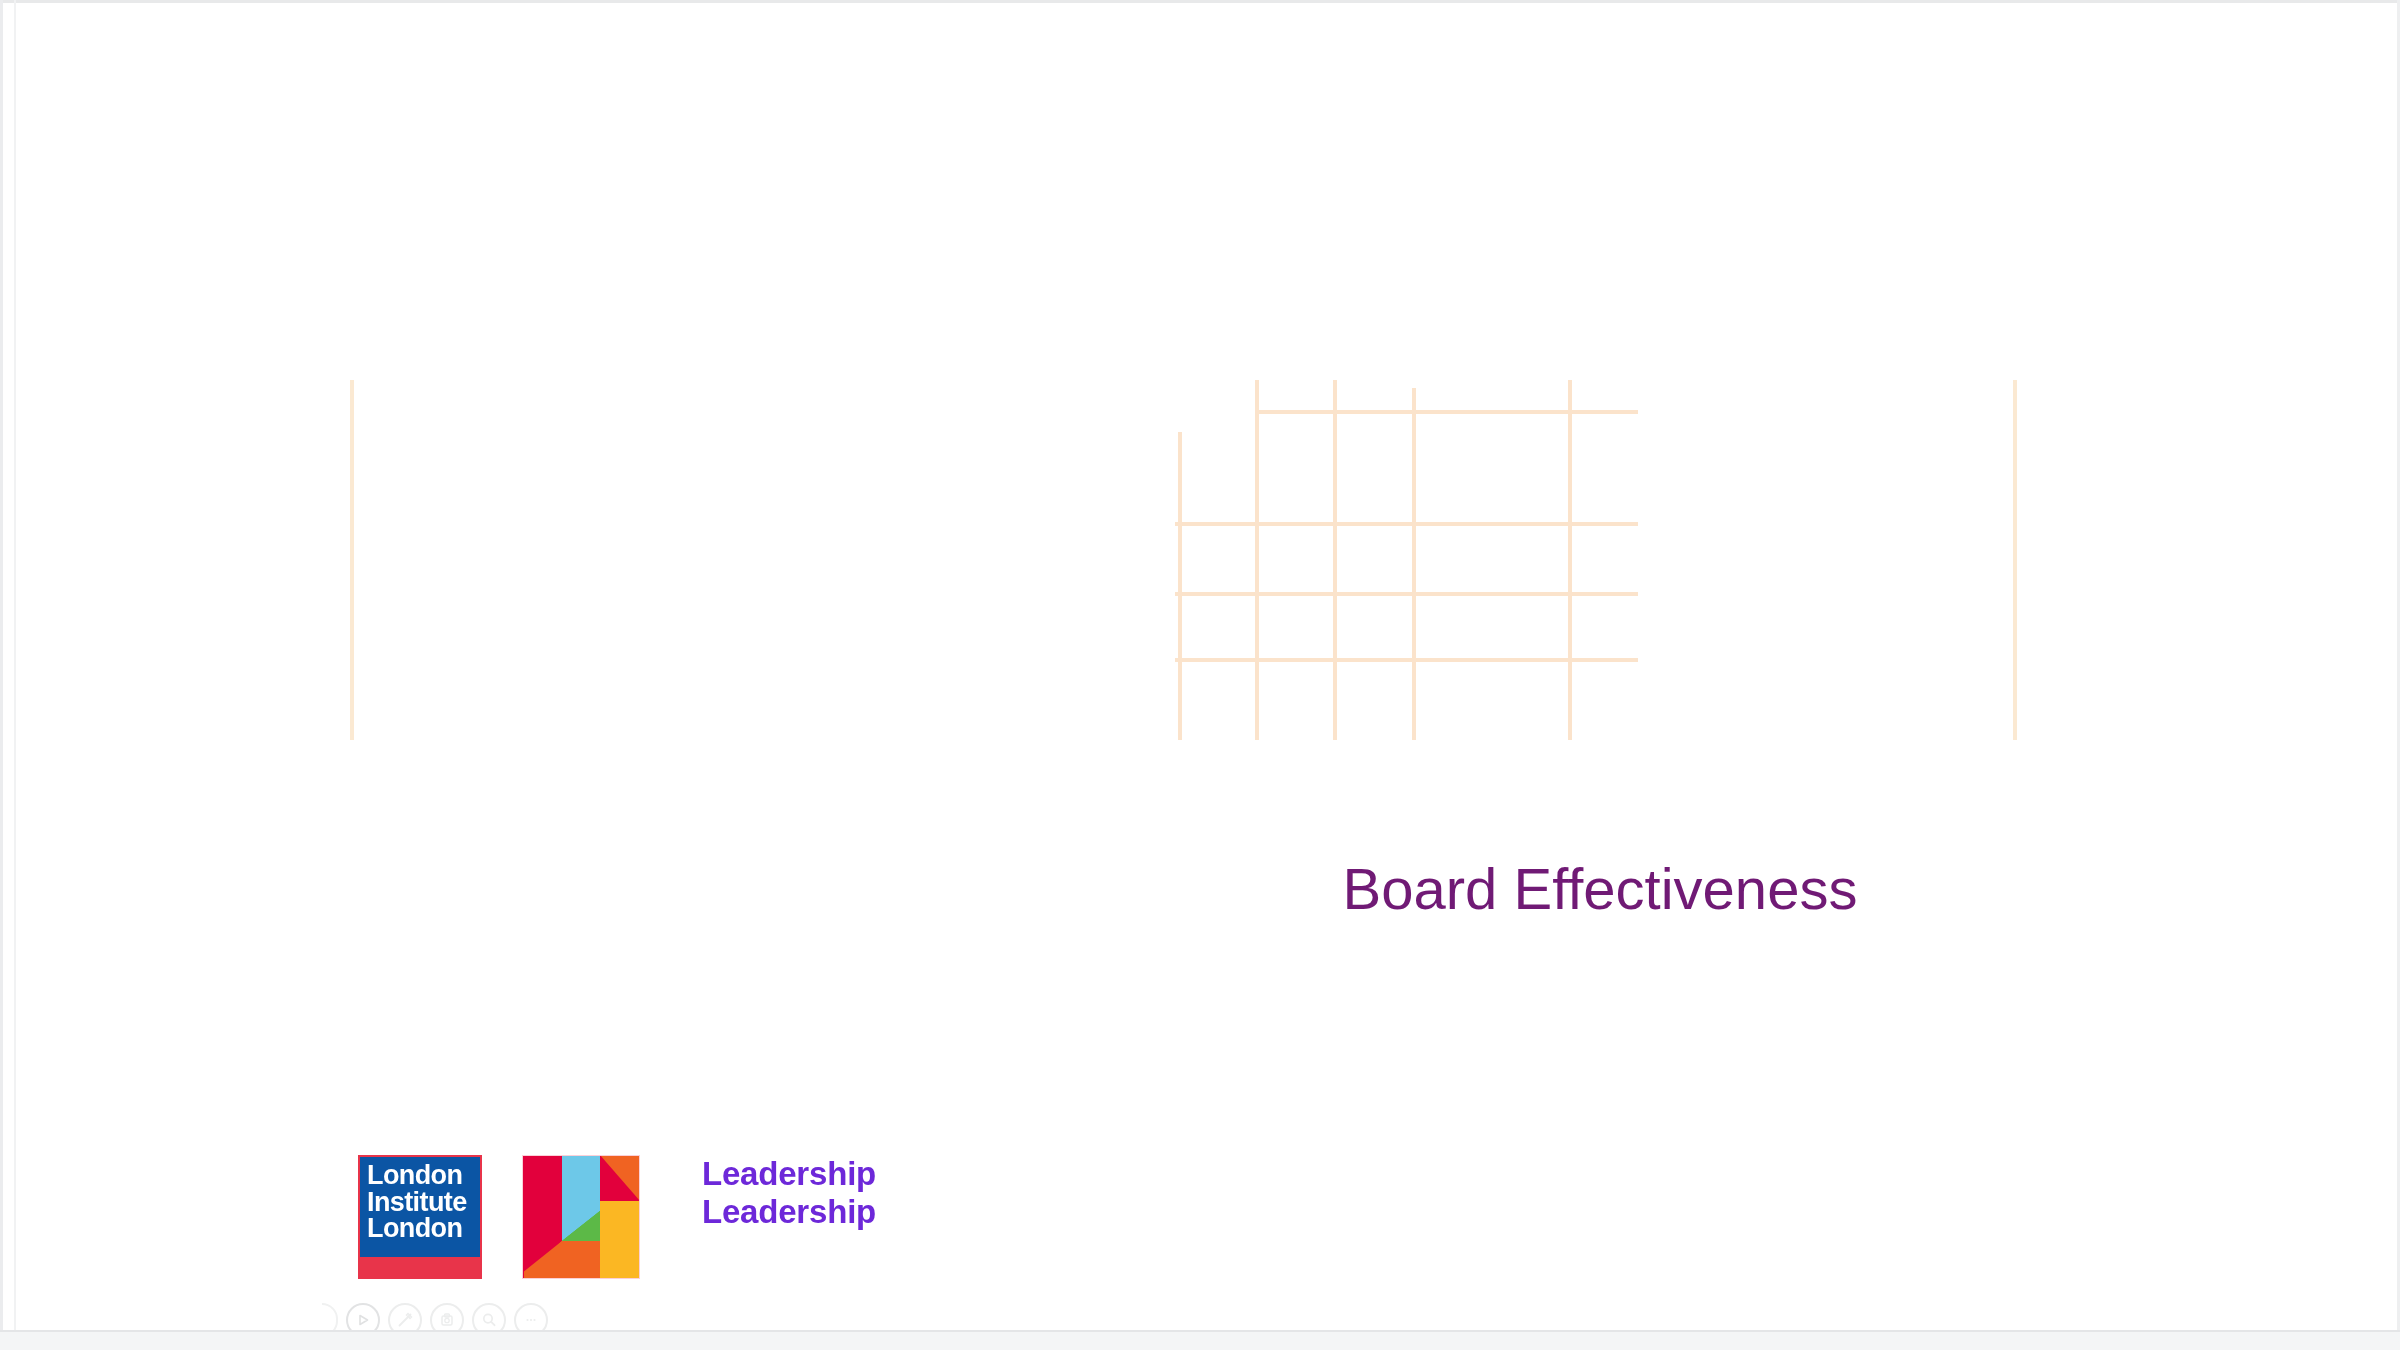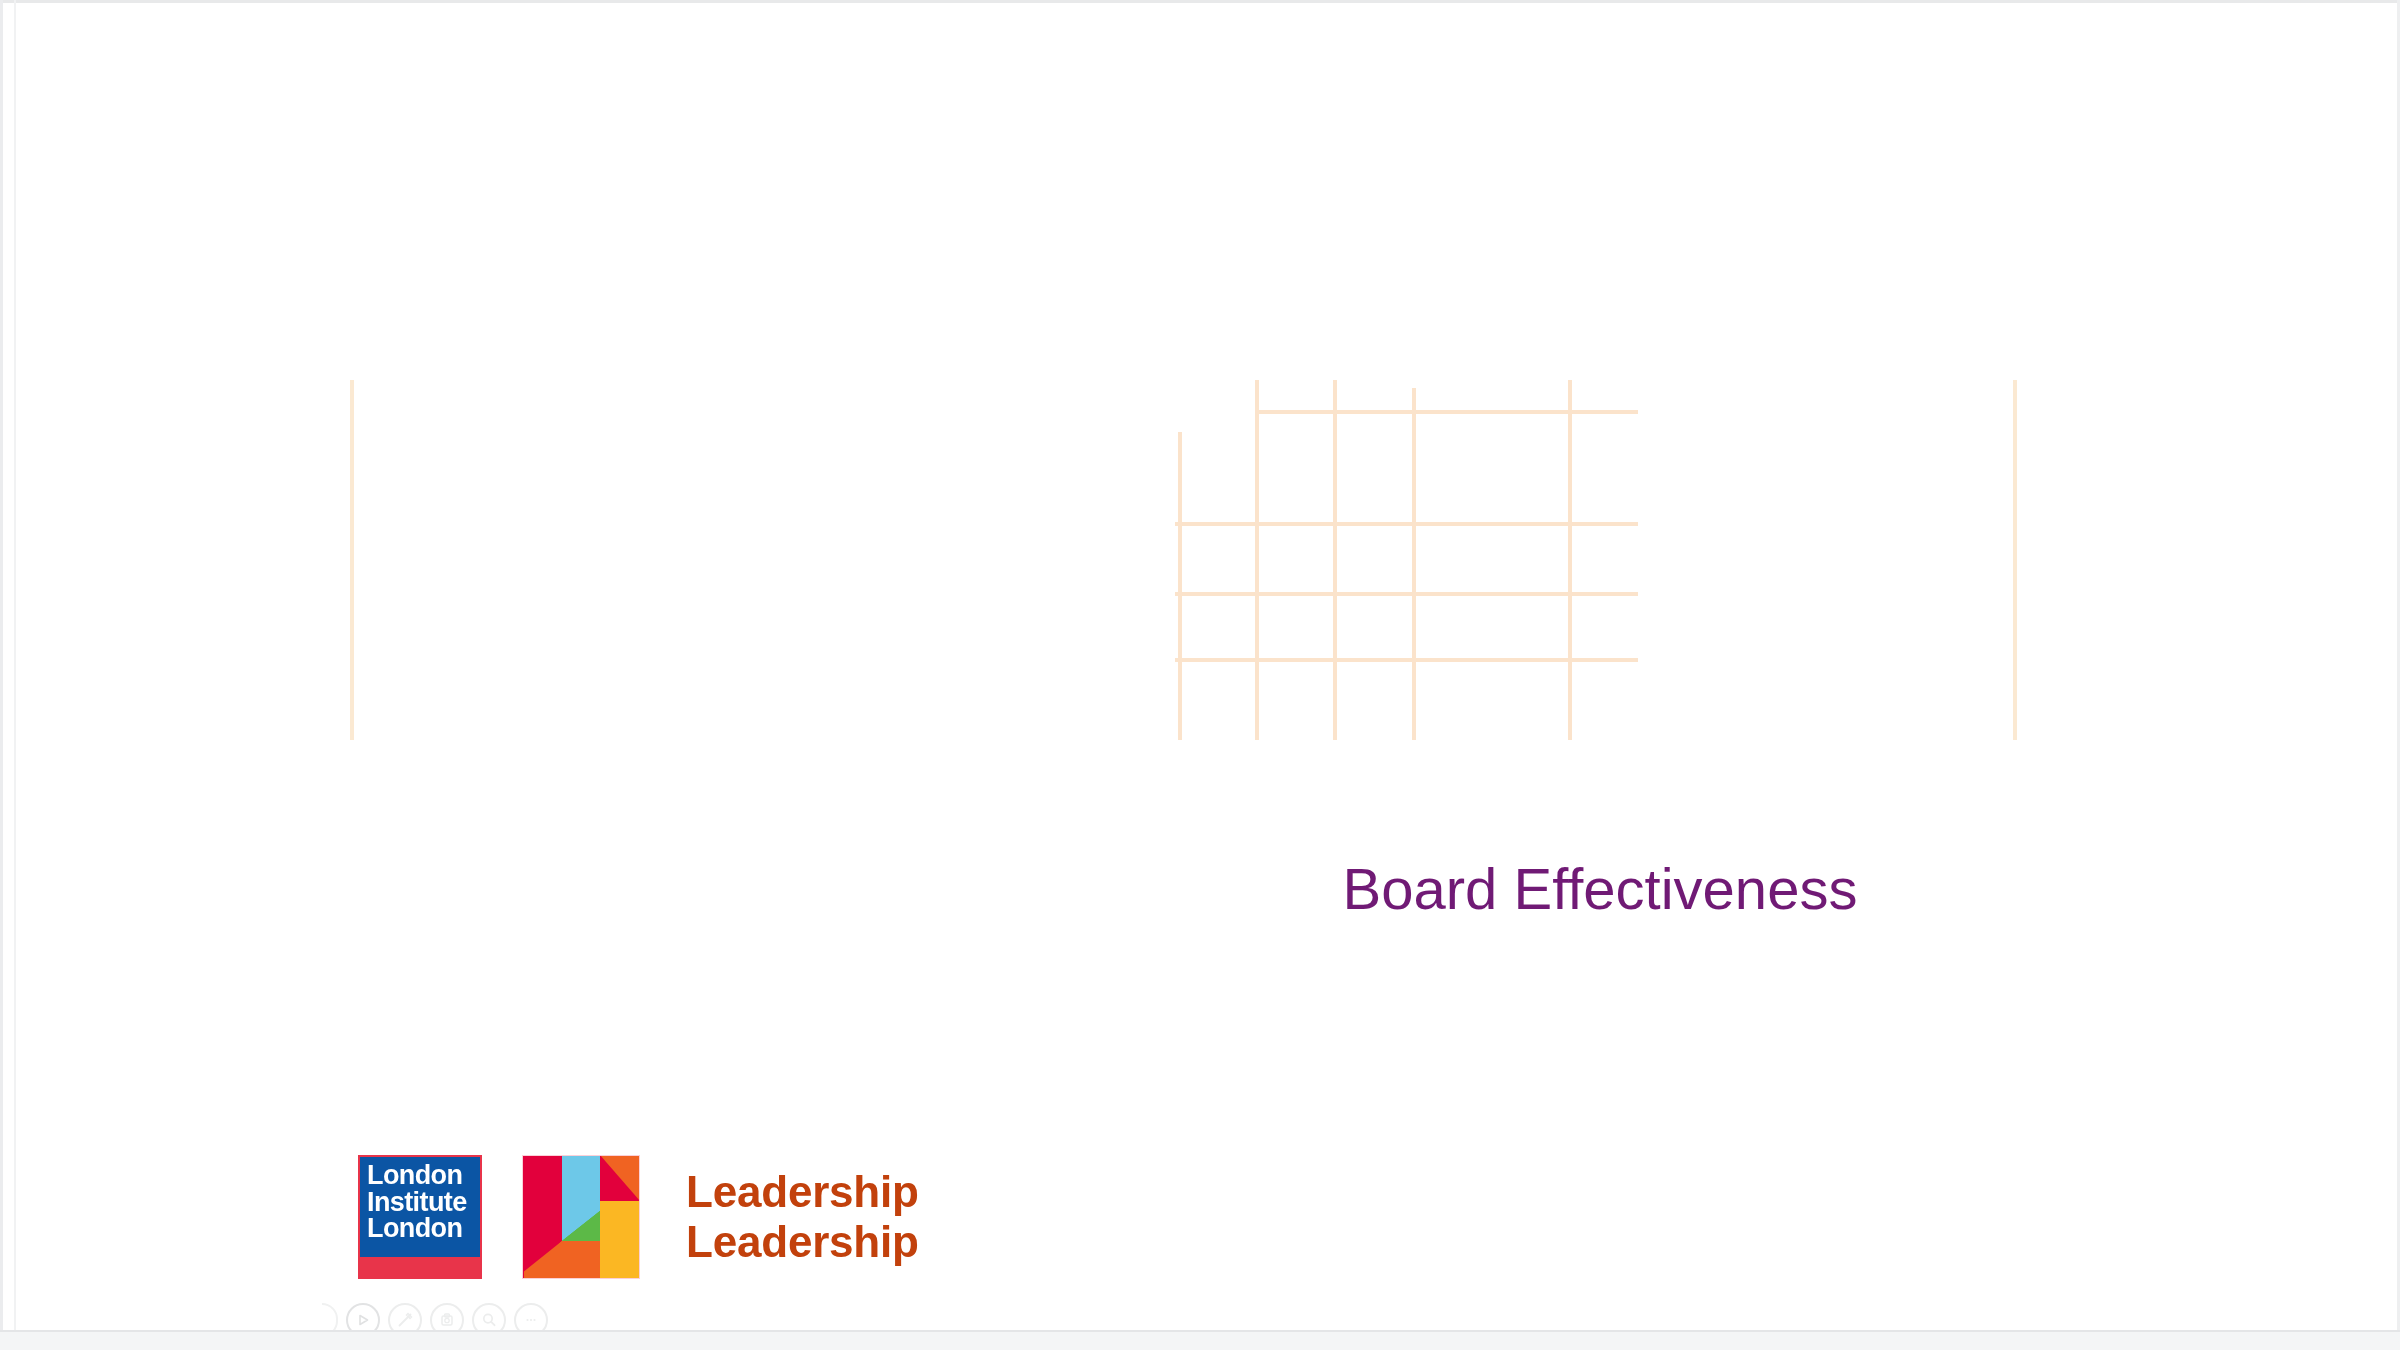--- a/index.html
+++ b/index.html
@@ -119,21 +119,21 @@
     vertical-align: super;
     line-height: 0;
   }
 
   
   .logo-row {
     position: absolute;
     left: 358px;
     top: 1155px;
     display: flex;
-    align-items: center;
+    align-items: flex-start;
     gap: 40px;
   }
 
   
   .lbs-mark {
     position: relative;
     width: 124px;
     height: 124px;
     background: #0b55a4;
     border: 2px solid #e8344a;
@@ -163,26 +163,26 @@
 
   
   .li-mark {
     position: relative;
     width: 118px;
     height: 124px;
     overflow: hidden;
   }
 
   .li-label {
-    color: #c2410c;
+    color: #6d28d9;
     font-weight: 700;
-    font-size: 44px;
+    font-size: 33px;
     line-height: 1.14;
     letter-spacing: -0.2px;
-    margin-left: 6px;
+    margin-left: 22px;
   }
   .li-label span { display: block; }
 
   
   .media-toolbar {
     position: absolute;
     left: 322px;
     top: 1303px;
     display: flex;
     align-items: center;

